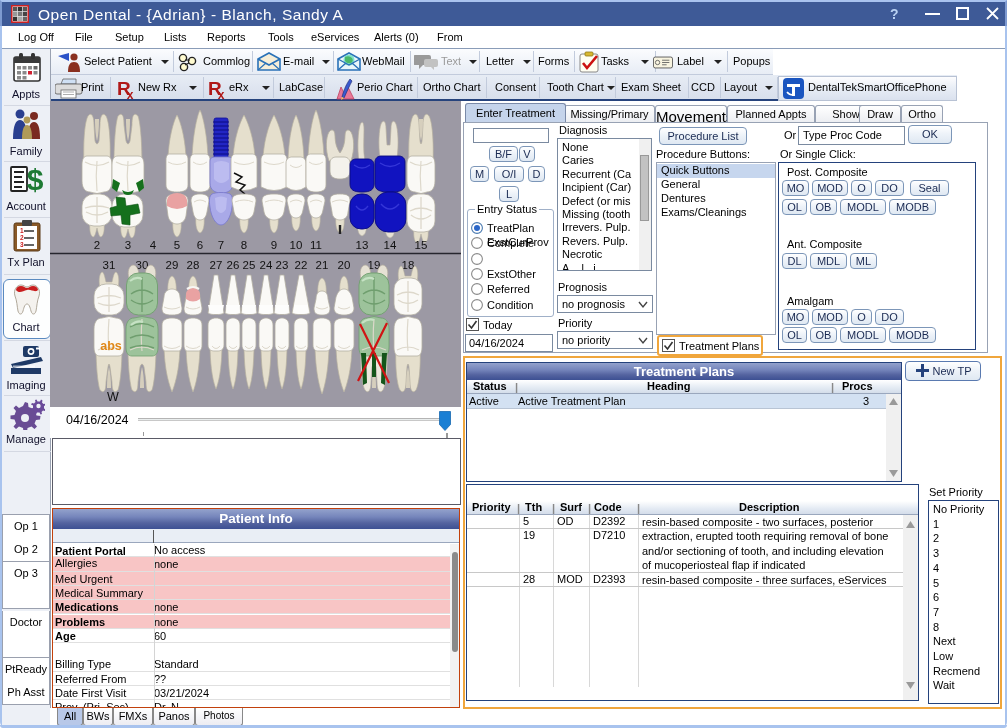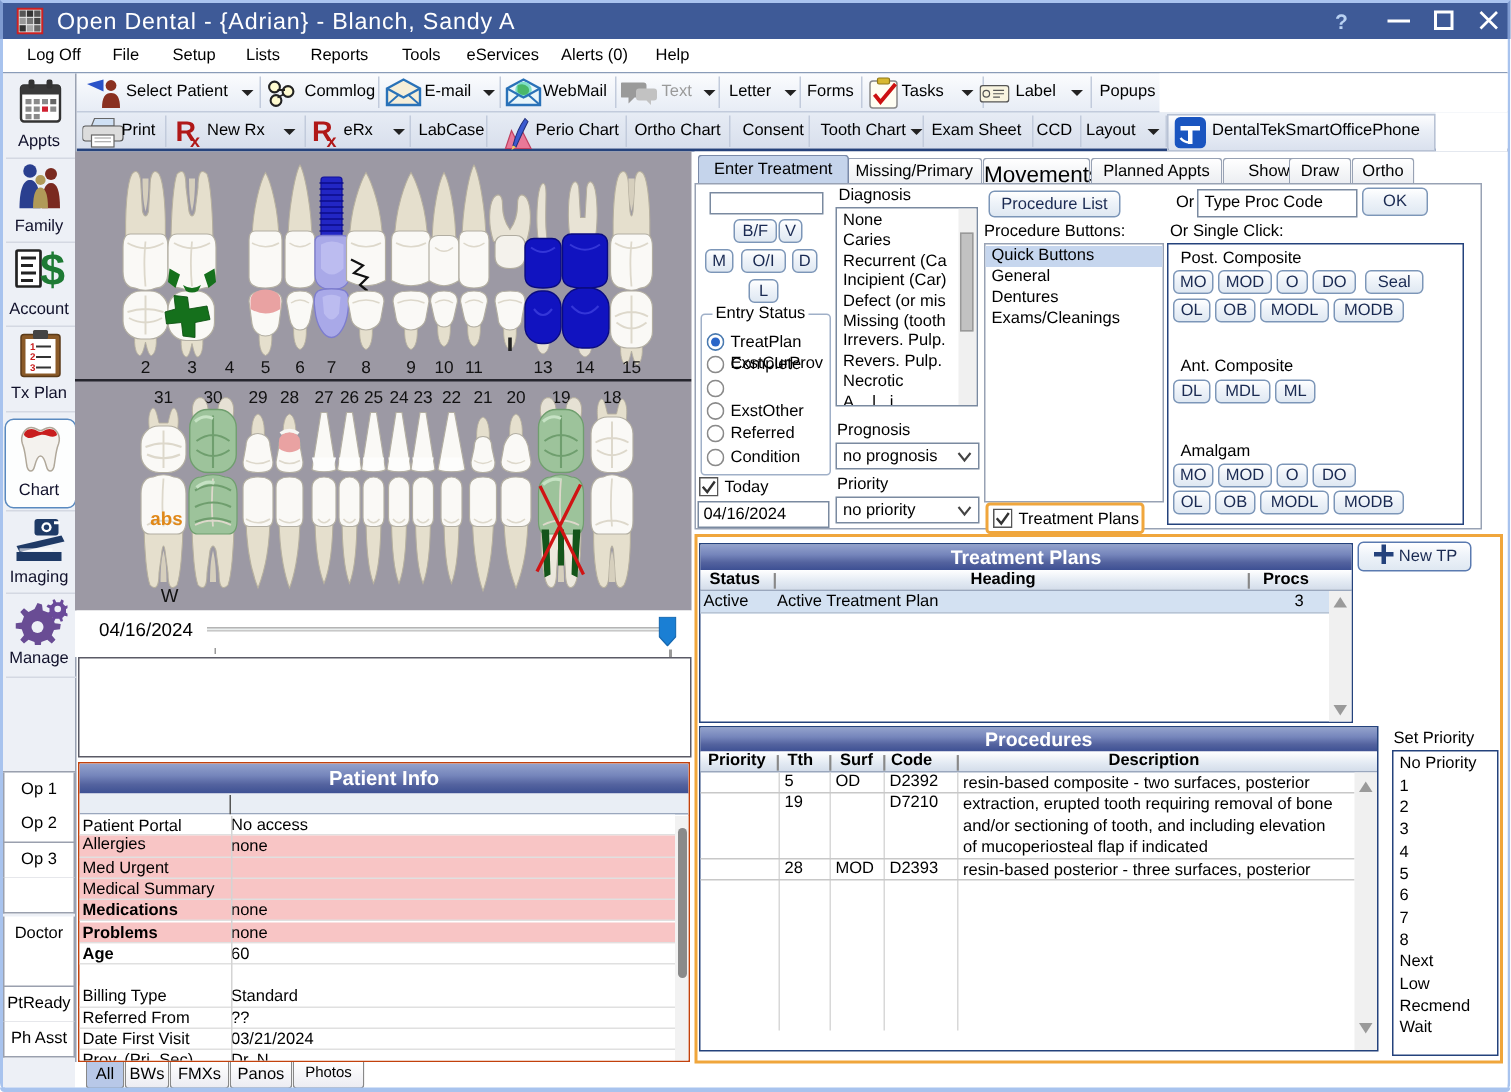--- a/index.html
+++ b/index.html
@@ -40,21 +40,21 @@
 </div>
     <div class="abs" style="left:0;top:26px;width:1003px;height:23px;background:#fff;border-bottom:1px solid #8a9cb8">
       <div class="abs tbtxt" style="left:16px;top:5px">Log Off</div>
       <div class="abs tbtxt" style="left:73px;top:5px">File</div>
       <div class="abs tbtxt" style="left:113px;top:5px">Setup</div>
       <div class="abs tbtxt" style="left:162px;top:5px">Lists</div>
       <div class="abs tbtxt" style="left:205px;top:5px">Reports</div>
       <div class="abs tbtxt" style="left:266px;top:5px">Tools</div>
       <div class="abs tbtxt" style="left:309px;top:5px">eServices</div>
       <div class="abs tbtxt" style="left:372px;top:5px">Alerts (0)</div>
-      <div class="abs tbtxt" style="left:435px;top:5px">Help</div>
+      <div class="abs tbtxt" style="left:435px;top:5px">From</div>
     </div>
     <div class="abs" style="left:49px;top:49px;width:954px;height:52px;background:linear-gradient(#fbfcfe,#e9eef6 45%,#d8dfec);border-bottom:2px solid #26437c">
 <div class="abs" style="left:0;top:25px;width:954px;height:1px;background:#c2cbdc"></div>
       <div class="sep" style="left:122px;top:2px;height:21px"></div>
       <div class="sep" style="left:201px;top:2px;height:21px"></div>
       <div class="sep" style="left:282px;top:2px;height:21px"></div>
       <div class="sep" style="left:359px;top:2px;height:21px"></div>
       <div class="sep" style="left:428px;top:2px;height:21px"></div>
       <div class="sep" style="left:482px;top:2px;height:21px"></div>
       <div class="sep" style="left:523px;top:2px;height:21px"></div>
@@ -495,21 +495,21 @@
         <path d="M0.5,0.5 h11 v13 l-5.5,6 l-5.5,-6 Z" fill="#1a7fd4" stroke="#1668b0" stroke-width="0.8"></path>
       </svg>
 </div>
 <div class="abs" style="left:50px;top:438px;width:409px;height:67px;background:#fff;border:1px solid #5a5a66"></div>
 <div class="abs" style="left:50px;top:508px;width:408px;height:200px;border:1px solid #c2410c;background:#fff;overflow:hidden">
       <div class="gridhdr" style="left:0;top:0;width:406px;height:20px;font-size:13.5px;padding-top:2px">Patient Info</div>
       <div class="abs" style="left:0;top:20px;width:406px;height:14px;background:#e9eef5;border-bottom:1px solid #9aa7bd">
         <div class="abs" style="left:100px;top:1px;width:1px;height:13px;background:#555"></div>
       </div>
       <div class="abs" style="left:0;top:34px;width:397px;height:14.3px;background:#fff;border-bottom:1px solid #e0e0e0">
-        <div class="abs f11" style="left:2px;top:2px;font-weight:normal;white-space:nowrap">Patient Portal</div>
+        <div class="abs f11" style="left:2px;top:2px;font-weight:bold;white-space:nowrap">Patient Portal</div>
         <div class="abs f11" style="left:101px;top:1px;white-space:nowrap">No access</div>
       </div>
       <div class="abs" style="left:0;top:48.3px;width:397px;height:14.3px;background:#f8c5c5;border-bottom:1px solid #e0e0e0">
         <div class="abs f11" style="left:2px;top:0;font-weight:normal;white-space:nowrap">Allergies</div>
         <div class="abs f11" style="left:101px;top:1px;white-space:nowrap">none</div>
       </div>
       <div class="abs" style="left:0;top:62.599999999999994px;width:397px;height:14.3px;background:#f8c5c5;border-bottom:1px solid #e0e0e0">
         <div class="abs f11" style="left:2px;top:1px;font-weight:normal;white-space:nowrap">Med Urgent</div>
         <div class="abs f11" style="left:101px;top:1px;white-space:nowrap"></div>
       </div>
@@ -709,21 +709,20 @@
  <svg class="abs" style="left:2px;top:75px" width="11" height="9">
             <path d="M1,1 L10,1 L5.5,8 Z" fill="#9a9a9a"></path>
           </svg>
         </div>
 </div>
       <div class="btn" style="left:440px;top:3px;width:76px;height:20px;line-height:18px;border-color:#5a7ab0">
 <svg style="vertical-align:-3px" width="15" height="15">
           <path d="M6,1 h3 v5 h5 v3 h-5 v5 h-3 v-5 h-5 v-3 h5 Z" fill="#24427c"></path>
         </svg> New TP</div>
       <div class="abs" style="left:1px;top:126px;width:453px;height:217px;border:1px solid #24427c;background:#fff">
-        <div class="gridhdr" style="left:0;top:0;width:451px;height:16px;font-size:13px;padding-top:0px">Procedures</div>
         <div class="colhdr" style="left:0;top:16px;width:451px;height:14px">
  <div class="abs" style="left:5px;top:0">Priority</div>
           <div class="abs" style="left:50px;top:1px;color:#888">|</div>
  <div class="abs" style="left:58px;top:0">Tth</div>
           <div class="abs" style="left:85px;top:1px;color:#888">|</div>
  <div class="abs" style="left:93px;top:0">Surf</div>
           <div class="abs" style="left:121px;top:1px;color:#888">|</div>
  <div class="abs" style="left:127px;top:0">Code</div>
           <div class="abs" style="left:170px;top:1px;color:#888">|</div>
  <div class="abs" style="left:272px;top:0">Description</div>
@@ -741,21 +740,21 @@
         <div class="abs" style="left:0;top:44px;width:436px;height:44px;border-bottom:1px solid #c8c8c8">
           <div class="abs f11" style="left:56px;top:0">19</div>
           <div class="abs f11" style="left:90px;top:0"></div>
           <div class="abs f11" style="left:126px;top:0">D7210</div>
           <div class="abs f11" style="left:175px;top:0;width:260px;line-height:14.6px">extraction, erupted tooth requiring removal of bone<br>and/or sectioning of tooth, and including elevation<br>of mucoperiosteal flap if indicated</div>
         </div>
         <div class="abs" style="left:0;top:88px;width:436px;height:14px;border-bottom:1px solid #c8c8c8">
           <div class="abs f11" style="left:56px;top:0">28</div>
           <div class="abs f11" style="left:90px;top:0">MOD</div>
           <div class="abs f11" style="left:126px;top:0">D2393</div>
-          <div class="abs f11" style="left:175px;top:0;width:260px;line-height:14.6px">resin-based posterior - three surfaces, posterior</div>
+          <div class="abs f11" style="left:175px;top:0;width:260px;line-height:14.6px">resin-based composite - three surfaces, eServices</div>
         </div>
         <div class="abs" style="left:436px;top:30px;width:15px;height:185px;background:#f0f0f0">
  <svg class="abs" style="left:2px;top:5px" width="11" height="9">
             <path d="M5.5,1 L10,8 L1,8 Z" fill="#9a9a9a"></path>
           </svg>
  <svg class="abs" style="left:2px;top:166px" width="11" height="9">
             <path d="M1,1 L10,1 L5.5,8 Z" fill="#9a9a9a"></path>
           </svg>
         </div>
       </div>

